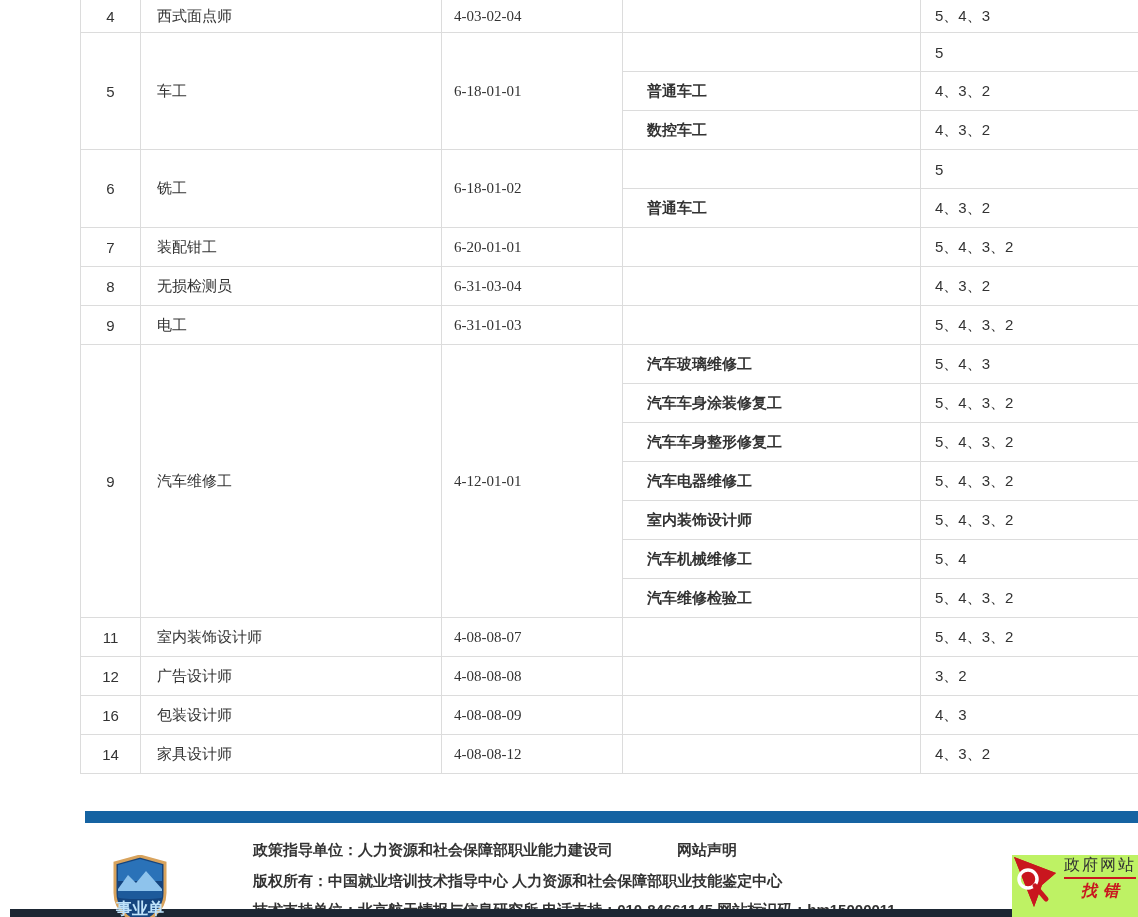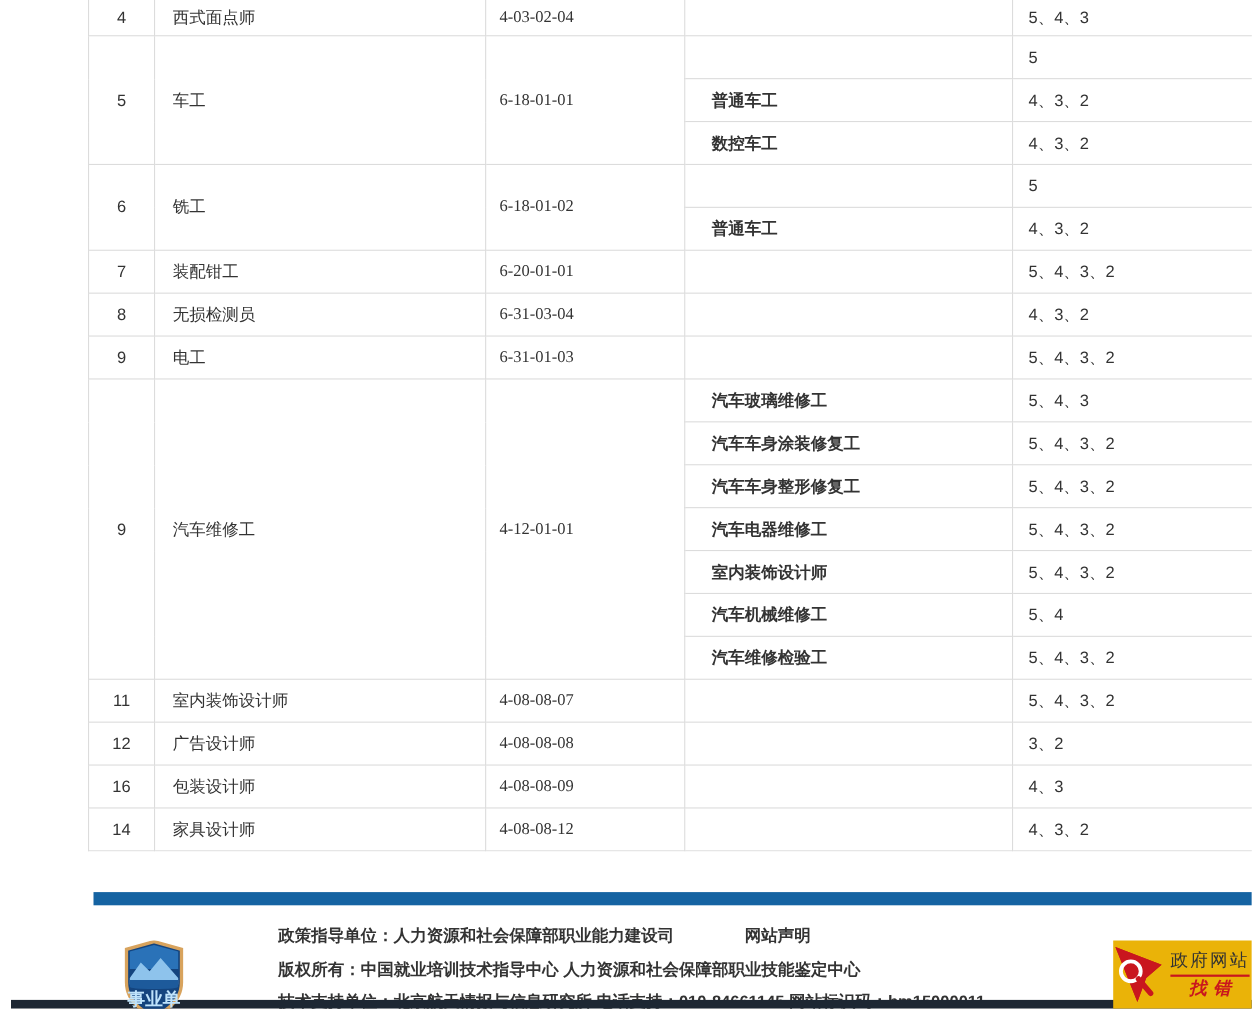--- a/index.html
+++ b/index.html
@@ -55,21 +55,21 @@
   .badge svg { display: block; }
   .badge-label {
     position: absolute; left: 0; right: 0; top: 44px;
     text-align: center; font-size: 16px; font-weight: bold;
     color: #bfe3fb; letter-spacing: 0px; pointer-events: none;
   }
 
   
   .err-logo {
     position: absolute; left: 1012px; top: 855px; width: 126px; height: 62px;
-    background: #eab308; z-index: 10; display: flex; align-items: center; cursor: pointer;
+    background: #bef264; z-index: 10; display: flex; align-items: flex-start; cursor: pointer;
   }
   .err-icon { width: 46px; height: 54px; flex: 0 0 auto; }
   .err-texts { margin-left: 6px; display: flex; flex-direction: column; align-items: center; }
   .err-line1 { font-size: 16px; color: #333333; letter-spacing: 2px; line-height: 20px; }
   .err-divider { width: 100%; height: 0; border-bottom: 2px solid #c9161e; margin: 2px 0 3px 0; }
   .err-line2 { font-size: 16px; font-weight: bold; color: #c9161e; letter-spacing: 6px; text-indent: 6px; line-height: 18px; font-style: italic; }
 </style>
 </head>
 <body>
 

